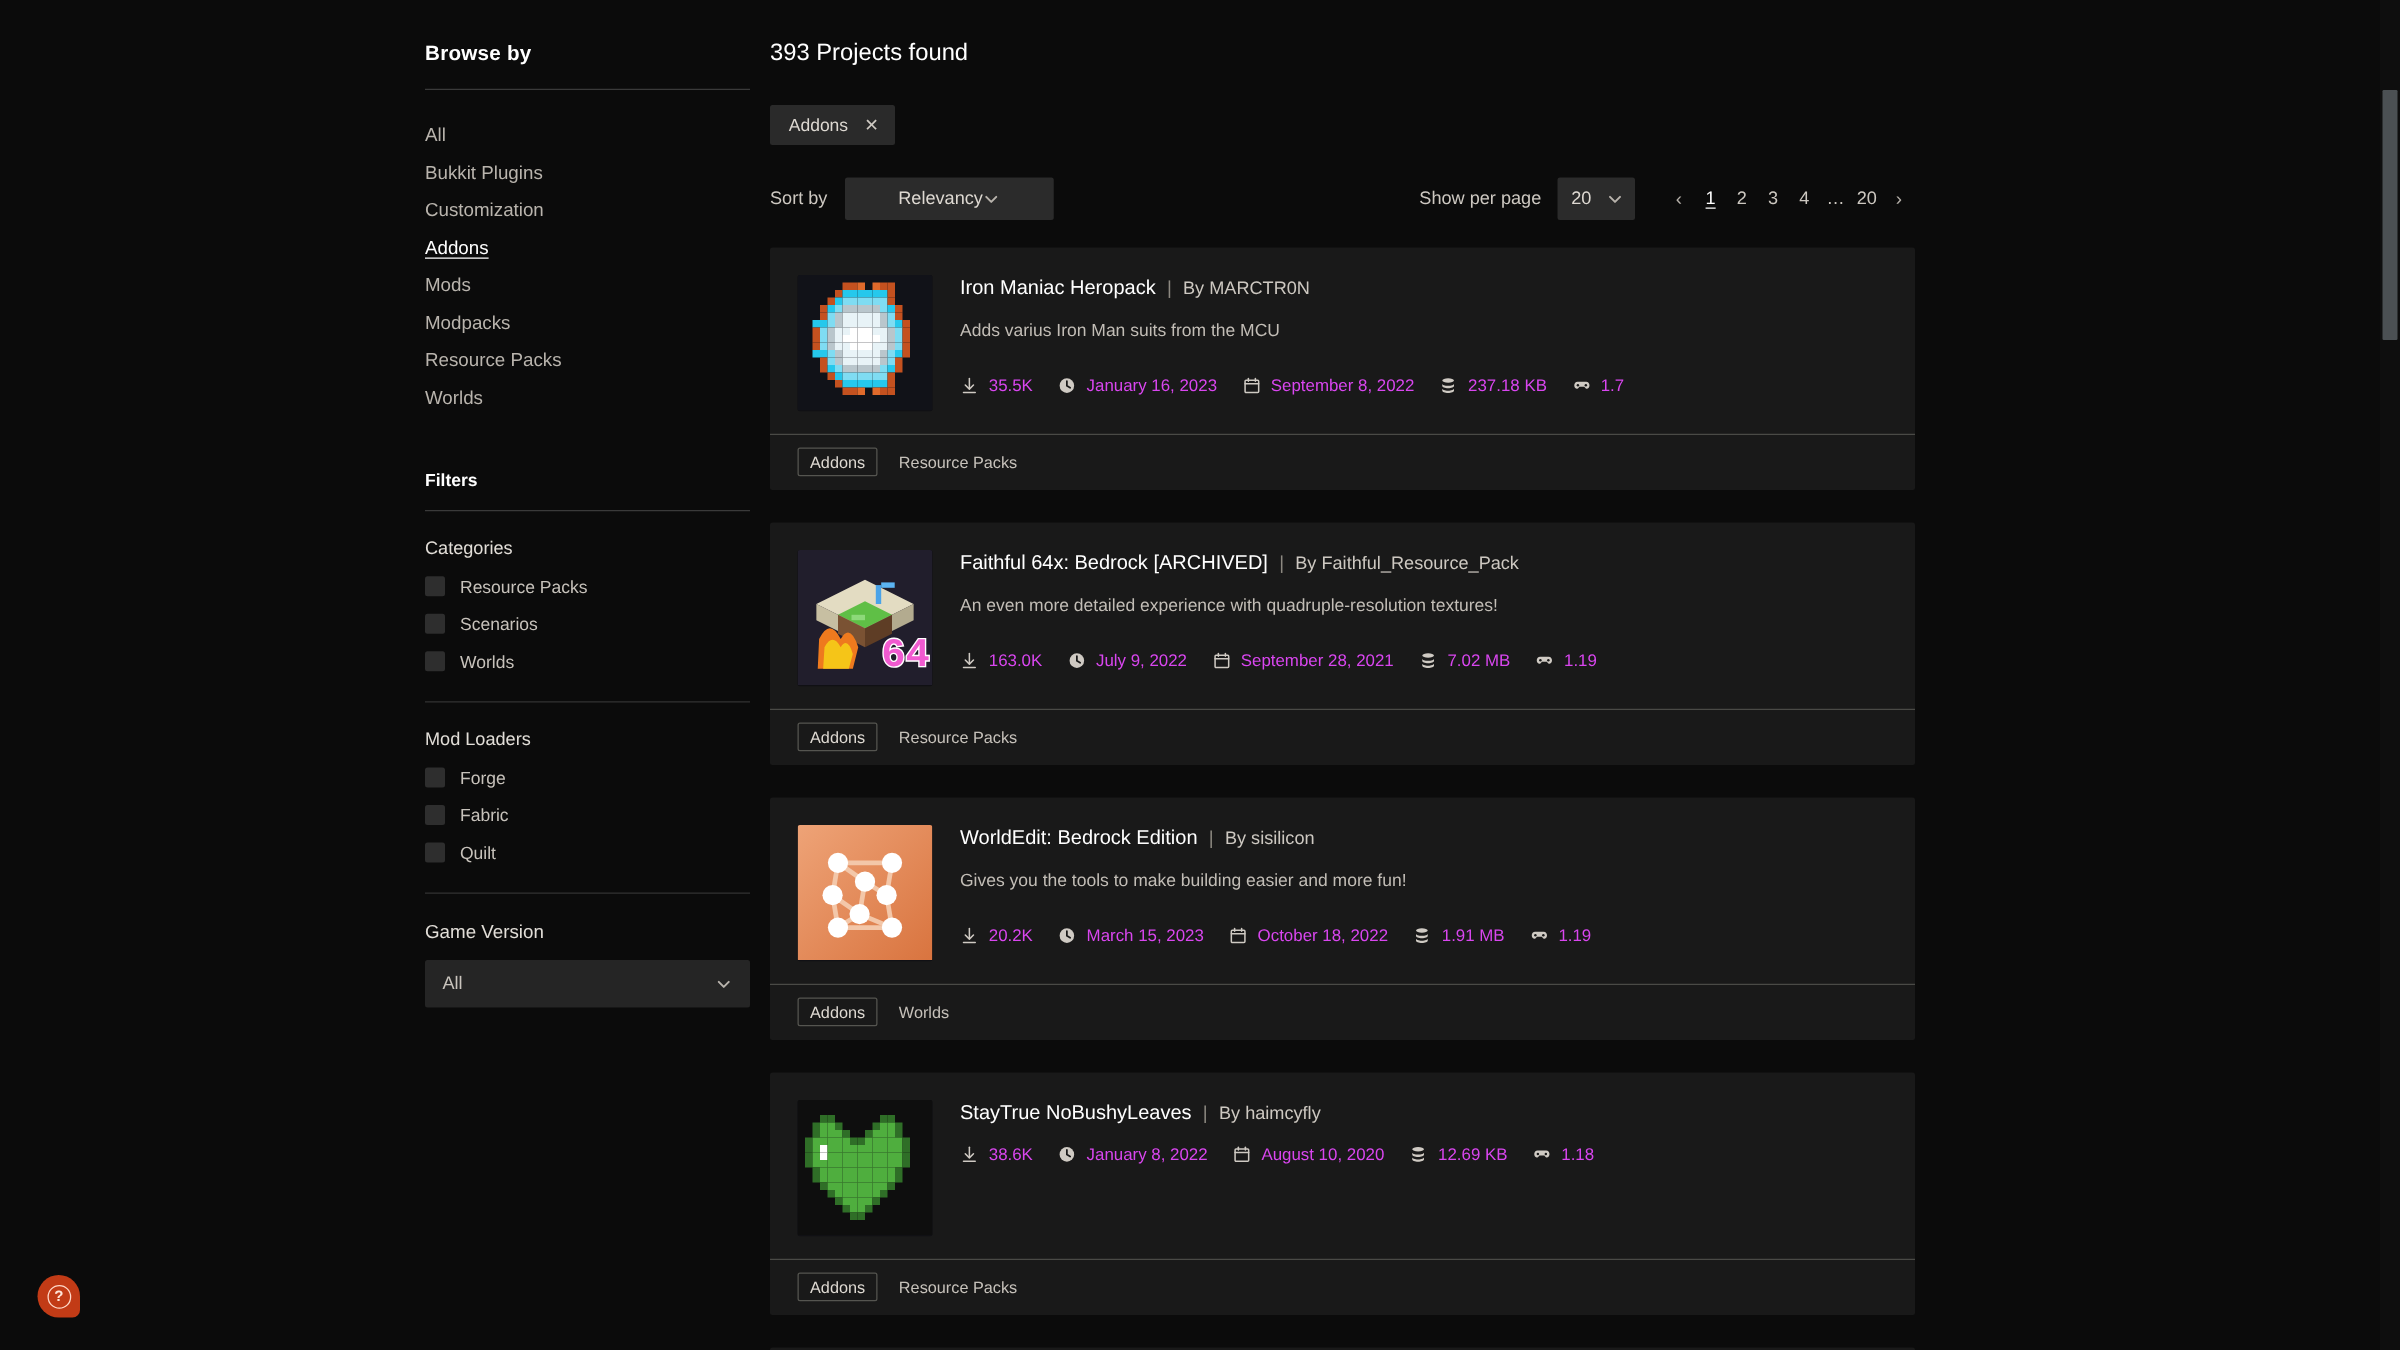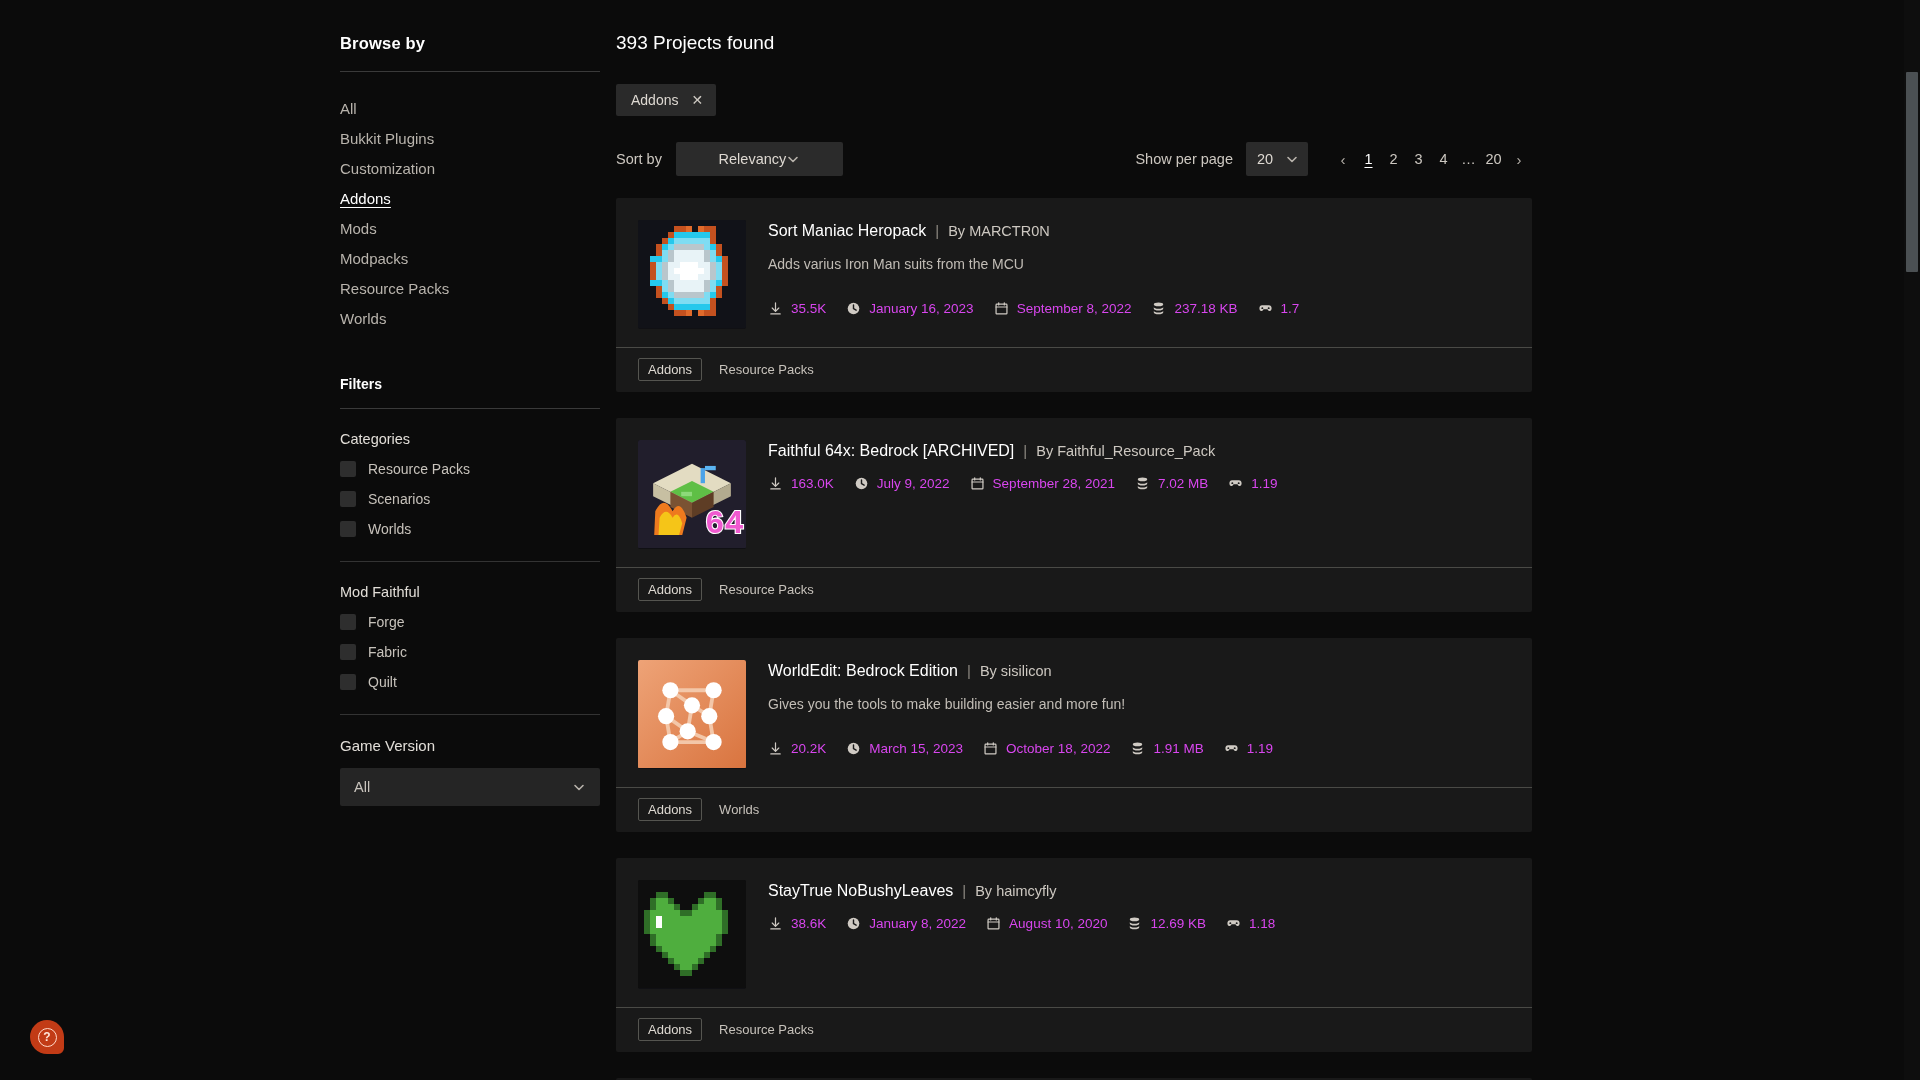--- a/index.html
+++ b/index.html
@@ -217,21 +217,21 @@
               <div class="check-row">
                 <span class="checkbox"></span>
                 <span class="check-label">Worlds</span>
               </div>
             </div>
         </div>
 
         <div class="group-rule"></div>
 
         <div class="filter-group">
-          <div class="group-label">Mod Faithful</div>
+          <div class="group-label">Mod Loaders</div>
           <div id="modloaders-list">
               <div class="check-row">
                 <span class="checkbox"></span>
                 <span class="check-label">Forge</span>
               </div>
               <div class="check-row">
                 <span class="checkbox"></span>
                 <span class="check-label">Fabric</span>
               </div>
               <div class="check-row">
@@ -466,21 +466,21 @@
                   <rect x="6" y="15" width="1" height="1" fill="#c4511f"></rect>
                   <rect x="7" y="15" width="1" height="1" fill="#c4511f"></rect>
                   <rect x="8" y="15" width="1" height="1" fill="#e06a2b"></rect>
                   <rect x="10" y="15" width="1" height="1" fill="#e06a2b"></rect>
                   <rect x="11" y="15" width="1" height="1" fill="#c4511f"></rect>
                   <rect x="12" y="15" width="1" height="1" fill="#c4511f"></rect>
                 </svg>
               </div>
               <div class="card-main">
                 <div class="card-title-row">
-                  <span class="card-title">Sort Maniac Heropack</span>
+                  <span class="card-title">Iron Maniac Heropack</span>
                   <span class="pipe">|</span>
                   <span class="card-author">By MARCTR0N</span>
                 </div>
                 <div class="card-desc">Adds varius Iron Man suits from the MCU</div>
                 <div class="meta-row">
                   <span class="meta">
                     <span class="ic">
                       <svg viewBox="0 0 16 16" fill="none" stroke="#cfcac3" stroke-width="1.3" stroke-linecap="round" stroke-linejoin="round">
                         <line x1="8" y1="2" x2="8" y2="10.5"></line>
                         <polyline points="4.5,7.5 8,11 11.5,7.5"></polyline>
@@ -555,20 +555,21 @@
                   <rect x="62" y="24" width="10" height="4" fill="#5bb4f2"></rect>
                   <text x="62" y="86" font-family="Liberation Mono, monospace" font-size="30" font-weight="bold" fill="#f05ad0" stroke="#ffffff" stroke-width="2" paint-order="stroke">64</text>
                 </svg>
               </div>
               <div class="card-main">
                 <div class="card-title-row">
                   <span class="card-title">Faithful 64x: Bedrock [ARCHIVED]</span>
                   <span class="pipe">|</span>
                   <span class="card-author">By Faithful_Resource_Pack</span>
                 </div>
+                <div class="card-desc">An even more detailed experience with quadruple-resolution textures!</div>
                 <div class="meta-row">
                   <span class="meta">
                     <span class="ic">
                       <svg viewBox="0 0 16 16" fill="none" stroke="#cfcac3" stroke-width="1.3" stroke-linecap="round" stroke-linejoin="round">
                         <line x1="8" y1="2" x2="8" y2="10.5"></line>
                         <polyline points="4.5,7.5 8,11 11.5,7.5"></polyline>
                         <line x1="3" y1="13.8" x2="13" y2="13.8"></line>
                       </svg>
                     </span>
                     <span>163.0K</span>

